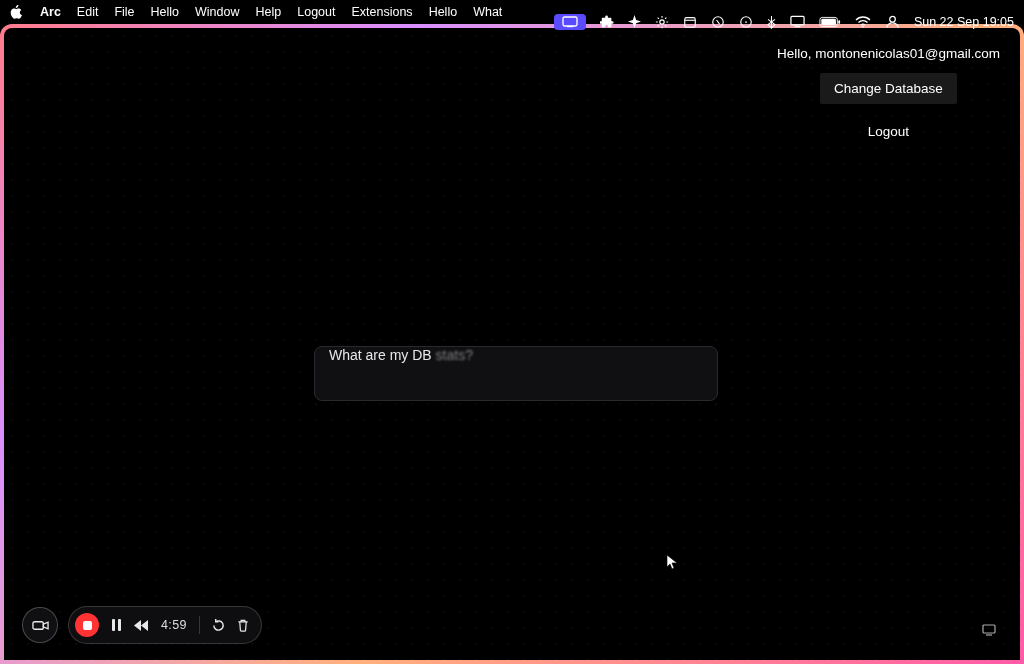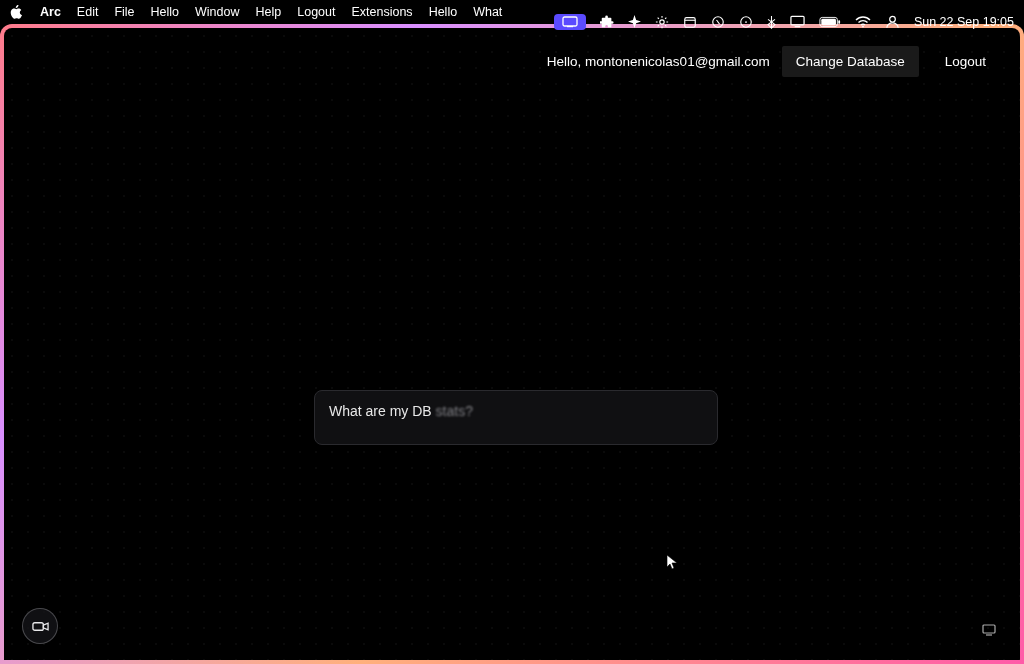--- a/index.html
+++ b/index.html
@@ -76,20 +76,21 @@
     
     .header-bar {
       position: absolute;
       top: 18px;
       right: 20px;
       display: flex;
       align-items: center;
       gap: 12px;
       color: #fff;
       font-size: 13.5px;
+      flex-direction: column;
     }
     .greeting { color: #fff; }
     .btn {
       padding: 8px 14px;
       border-radius: 2px;
       cursor: pointer;
       font-size: 13.5px;
     }
     .btn-dark {
       background: #1a1a1a;
@@ -102,22 +103,21 @@
       position: absolute;
       top: 318px;
       left: 310px;
       width: 404px;
       height: 55px;
       background: #101012;
       border: 1px solid #2a2a2e;
       border-radius: 8px;
       display: flex;
       align-items: flex-start;
-      padding: 12px 14px;
-      margin-top: 44px;
+      padding: 0 14px;
     }
     .chat-input-text {
       color: #e8e8e8;
       font-size: 14px;
       font-family: inherit;
     }
     .chat-input-text .blurred {
       color: #808085;
       filter: blur(1.2px);
     }
@@ -305,20 +305,49 @@
         </svg>
     </div>
 
     <div class="rec-toolbar">
       <div class="rec-cam">
         <svg width="17" height="13" viewBox="0 0 18 13" fill="none" stroke="currentColor" stroke-width="1.4">
             <rect x="1" y="2.5" width="11" height="8" rx="2"></rect>
             <path d="M12 5l5-2v7l-5-2z"></path>
           </svg>
       </div>
+      <div class="rec-controls">
+        <div class="rec-stop">
+          <div class="rec-stop-inner"></div>
+        </div>
+        <div class="rec-ctrl">
+          <svg width="11" height="12" viewBox="0 0 11 12" fill="currentColor">
+              <rect x="1" y="0" width="3" height="12" rx="1"></rect>
+              <rect x="7" y="0" width="3" height="12" rx="1"></rect>
+            </svg>
+        </div>
+        <div class="rec-ctrl">
+          <svg width="15" height="11" viewBox="0 0 15 11" fill="currentColor">
+              <path d="M7 5.5L14 0v11zM0 5.5L7 0v11z"></path>
+            </svg>
+        </div>
+        <span class="rec-time">4:59</span>
+        <div class="rec-divider"></div>
+        <div class="rec-ctrl">
+          <svg width="13" height="13" viewBox="0 0 14 14" fill="none" stroke="currentColor" stroke-width="1.5">
+              <path d="M2 7a5 5 0 1 0 2-4"></path>
+              <path d="M4 0v3h3"></path>
+            </svg>
+        </div>
+        <div class="rec-ctrl">
+          <svg width="12" height="13" viewBox="0 0 12 14" fill="none" stroke="currentColor" stroke-width="1.3">
+              <path d="M1 3h10M4 3V1.5h4V3M2.5 3l0.7 9a1 1 0 0 0 1 1h3.6a1 1 0 0 0 1-1l0.7-9"></path>
+            </svg>
+        </div>
+      </div>
     </div>
 
     <div class="bottom-right-icon">
       <svg width="14" height="12" viewBox="0 0 14 12" fill="none" stroke="currentColor" stroke-width="1.2">
           <rect x="1" y="1" width="12" height="8" rx="1"></rect>
           <line x1="4" y1="11" x2="10" y2="11"></line>
         </svg>
     </div>
 
   </div>

